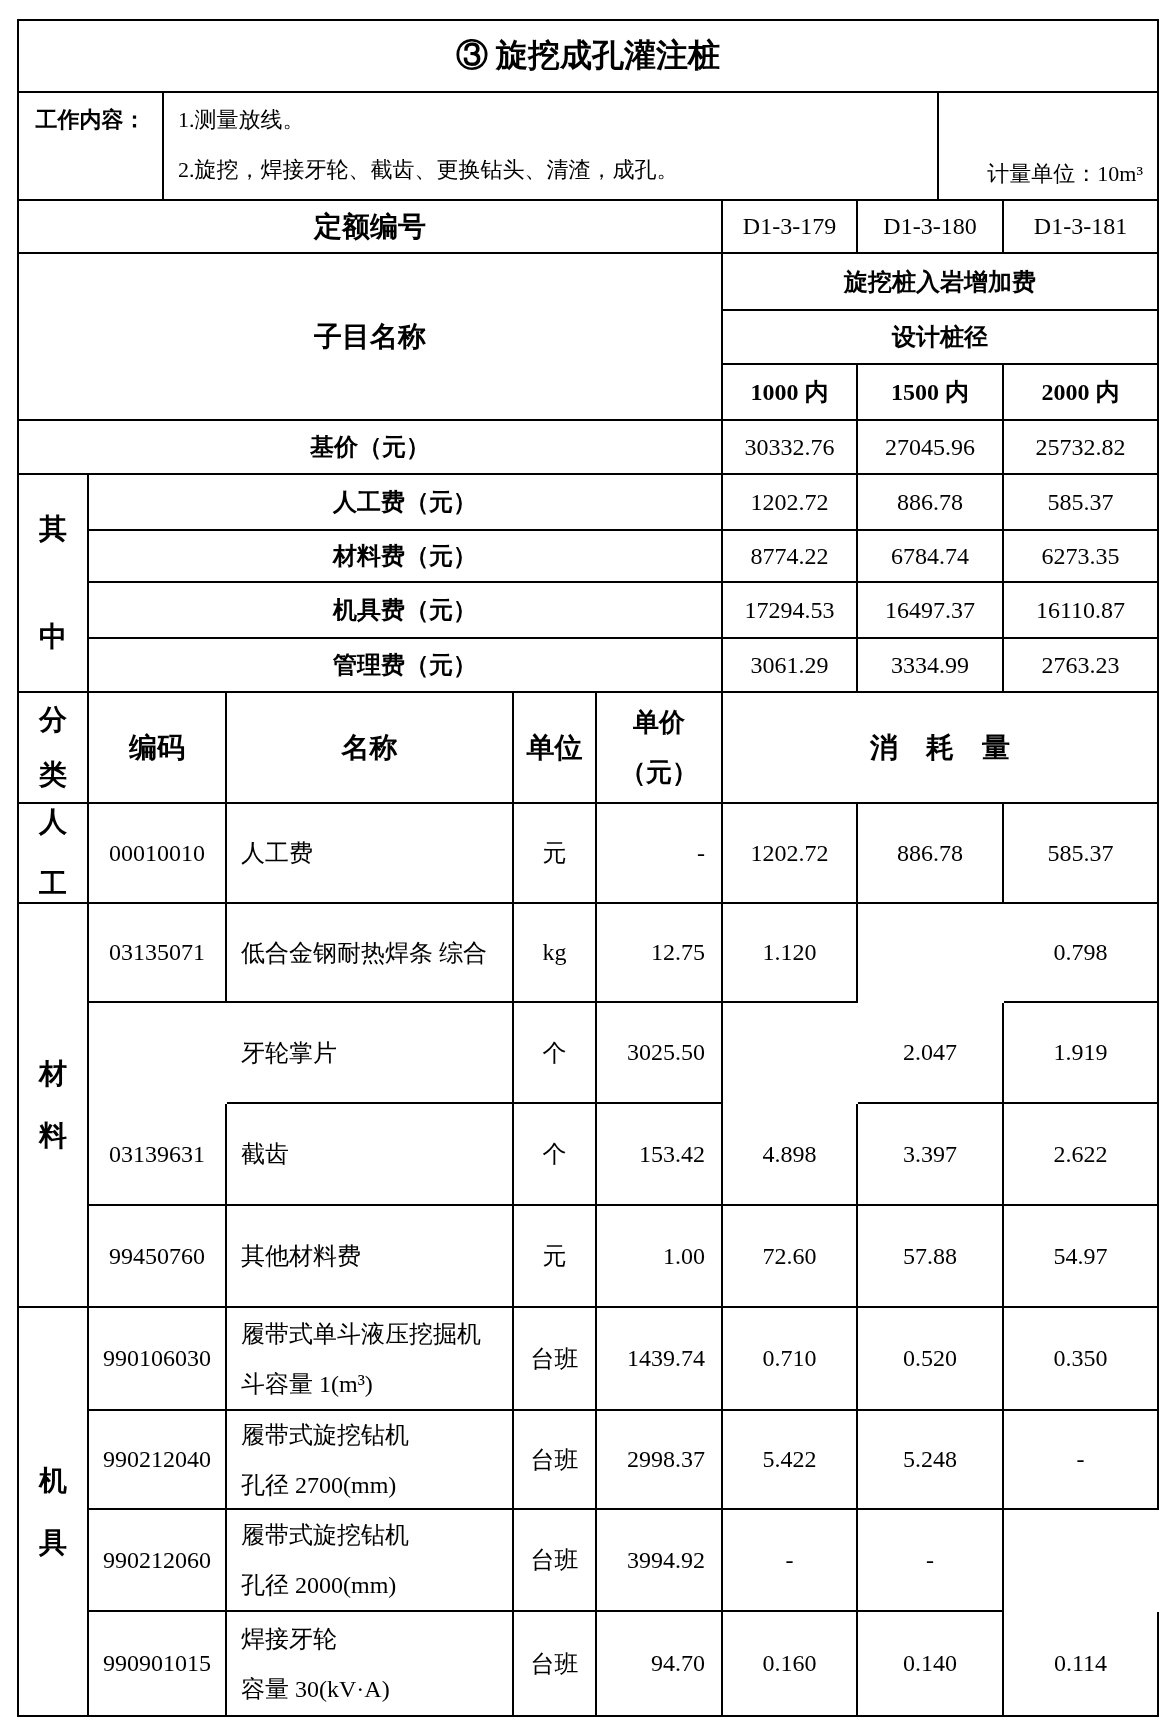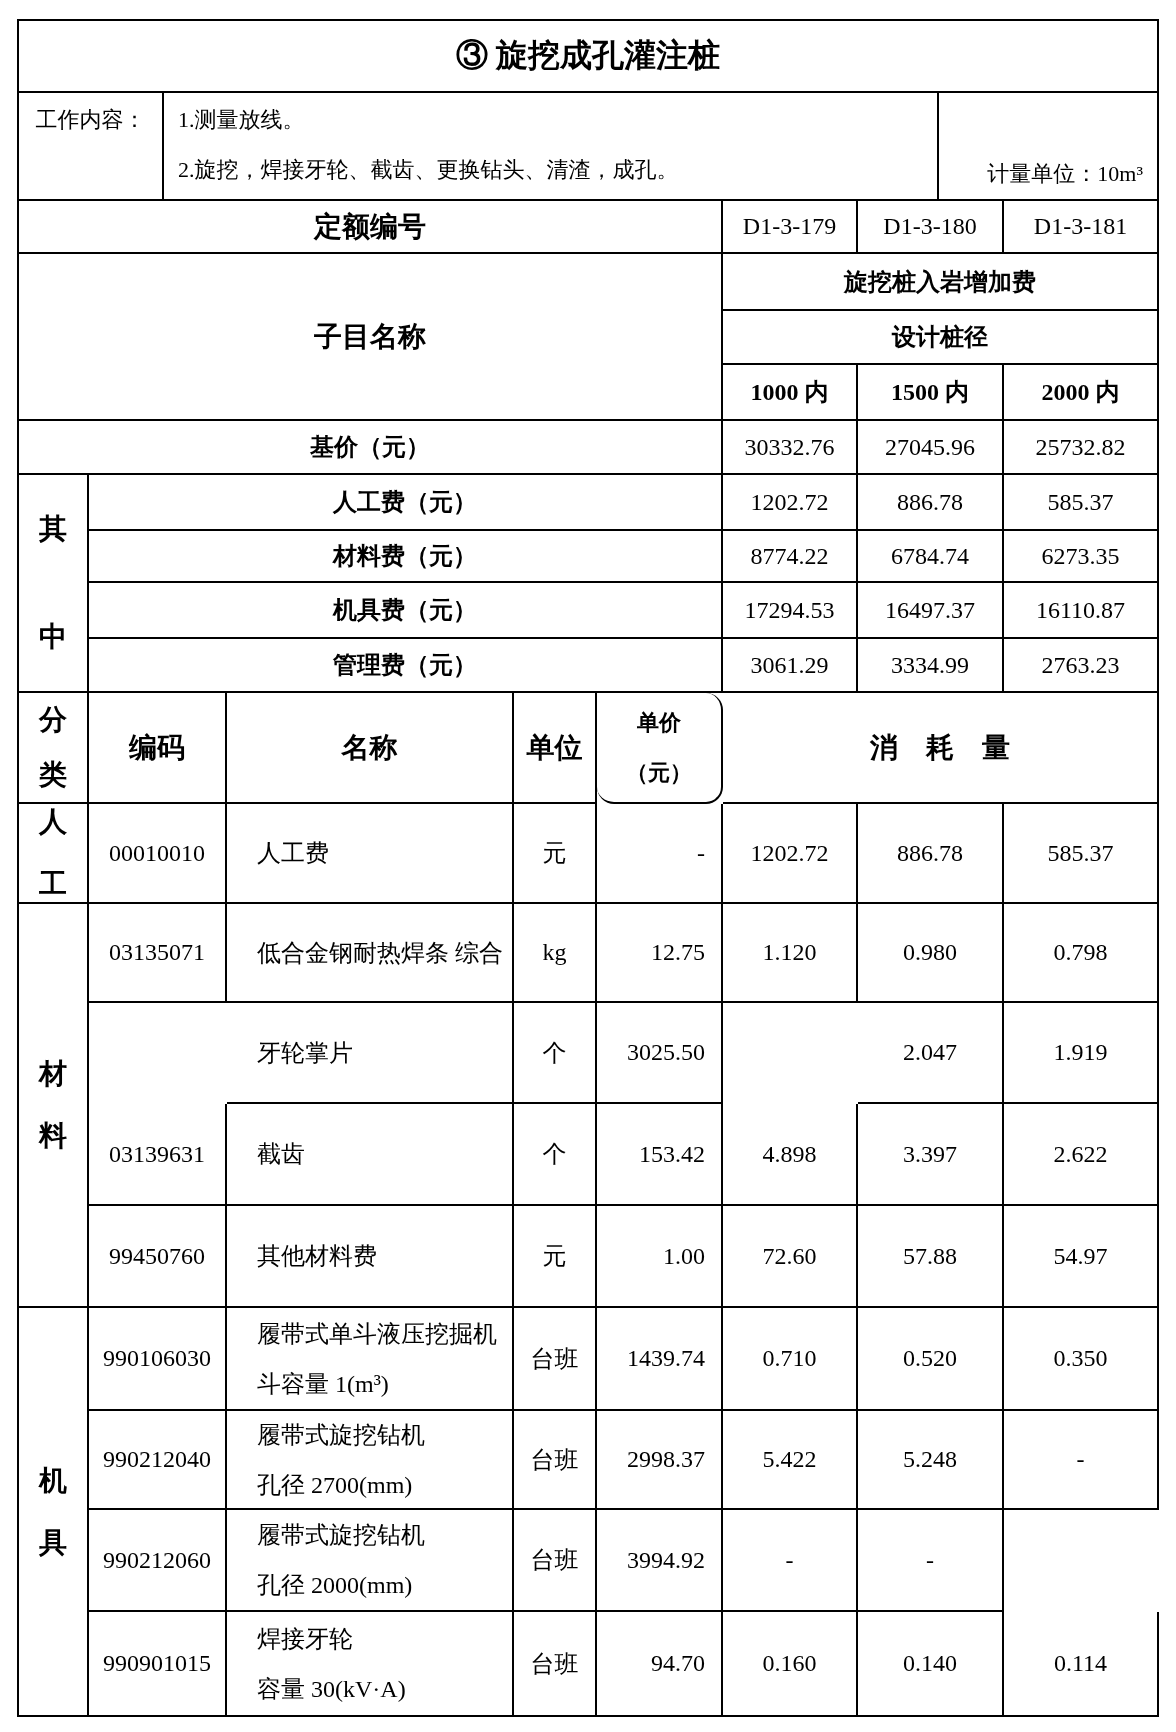--- a/index.html
+++ b/index.html
@@ -21,33 +21,33 @@
   }
   .c {
     border-right: 2px solid #000;
     border-bottom: 2px solid #000;
     display: flex; align-items: center; justify-content: center;
     overflow: hidden;
   }
   .b { font-weight: bold; }
   .f22 { font-size: 22px; }
   .f24 { font-size: 24px; }
-  .f26 { font-size: 22px; border-radius: 17px; }
+  .f26 { font-size: 26px; }
   .f28 { font-size: 28px; }
   .f32 { font-size: 32px; }
   .vert { flex-direction: column; }
   .spread { justify-content: space-around; }
   .gap { gap: 24px; }
   .namecell { flex-direction: column; align-items: flex-start; justify-content: center; padding-left: 14px; }
-  .namecell span { line-height: 50px; white-space: nowrap; margin-left: 16px; }
+  .namecell span { line-height: 50px; white-space: nowrap; }
   .pricecell { justify-content: flex-end; padding-right: 16px; }
   .priceheader span { line-height: 50px; }
   
   .workcell { padding: 0; align-items: stretch; justify-content: flex-start; }
-  .wlabel { width: 145px; border-right: 2px solid #000; display: flex; justify-content: center; align-items: flex-start; padding-top: 12px; }
+  .wlabel { width: 145px; border-right: 2px solid #000; display: flex; justify-content: center; align-items: flex-start; padding-top: 12px; font-weight: bold; }
   .wbody  { width: 775px; border-right: 2px solid #000; padding: 2px 0 0 14px; }
   .wbody div { line-height: 50px; white-space: nowrap; }
   .wunit  { flex: 1; display: flex; align-items: flex-end; justify-content: flex-end; padding: 0 14px 10px 0; }
 </style>
 </head>
 <body>
 
 <div class="table">
 
   <div class="c f32 b" style="grid-area:1/1/2/9">③ 旋挖成孔灌注桩</div>
@@ -141,21 +141,20 @@
   <div class="c f24" style="grid-area:13/8/14/9">585.37</div>
 
   <div class="c f24" style="grid-area:14/2/15/3">03135071</div>
   <div class="c f24 namecell" style="grid-area:14/3/15/4">
     <span>低合金钢耐热焊条 综合</span>
     <span></span>
   </div>
   <div class="c f24" style="grid-area:14/4/15/5">kg</div>
   <div class="c f24 pricecell" style="grid-area:14/5/15/6">12.75</div>
   <div class="c f24" style="grid-area:14/6/15/7">1.120</div>
-  <div class="c f24" style="grid-area:14/7/15/8">0.980</div>
   <div class="c f24" style="grid-area:14/8/15/9">0.798</div>
 
   <div class="c f24 namecell" style="grid-area:15/3/16/4">
     <span>牙轮掌片</span>
     <span></span>
   </div>
   <div class="c f24" style="grid-area:15/4/16/5">个</div>
   <div class="c f24 pricecell" style="grid-area:15/5/16/6">3025.50</div>
   <div class="c f24" style="grid-area:15/7/16/8">2.047</div>
   <div class="c f24" style="grid-area:15/8/16/9">1.919</div>

